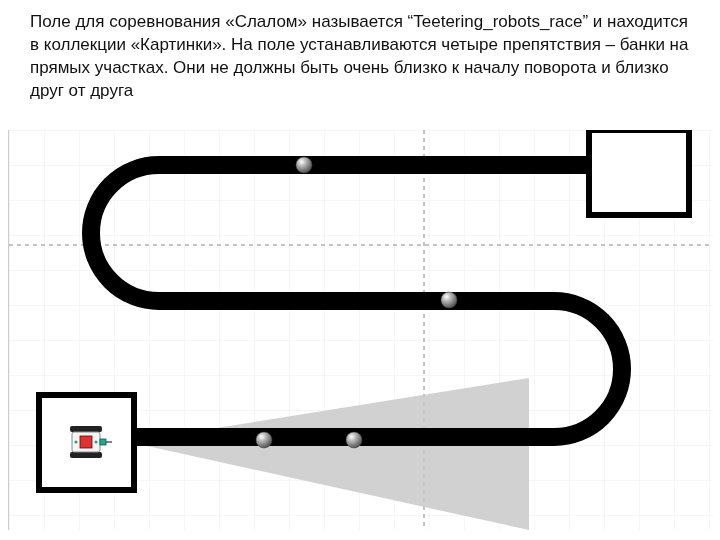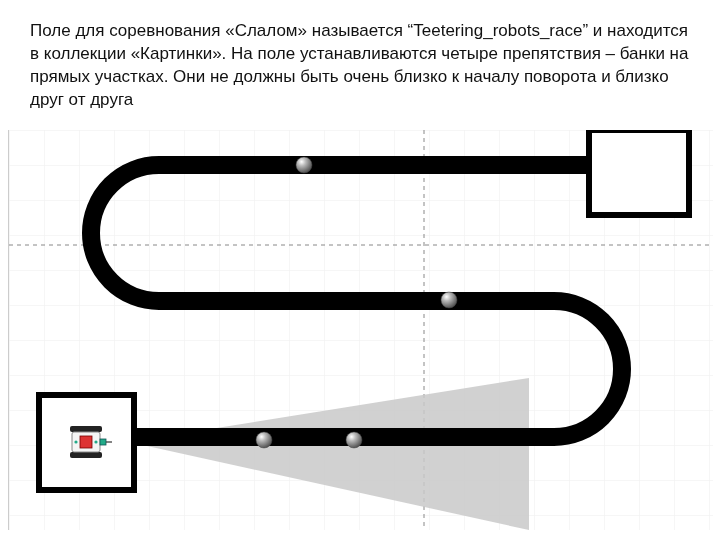--- a/index.html
+++ b/index.html
@@ -9,21 +9,21 @@
     height: 540px;
     font-family: Arial, Helvetica, sans-serif;
     font-size: 17px;
     color: #111;
     background: #fff;
     overflow: hidden;
   }
   .caption {
     position: absolute;
     left: 30px;
-    top: 20px;
+    top: 11px;
     width: 660px;
     line-height: 1.35;
   }
   .field-wrap {
     position: absolute;
     left: 8px;
     top: 130px;
     width: 704px;
     height: 400px;
     border-left: 1px solid #ccc;

